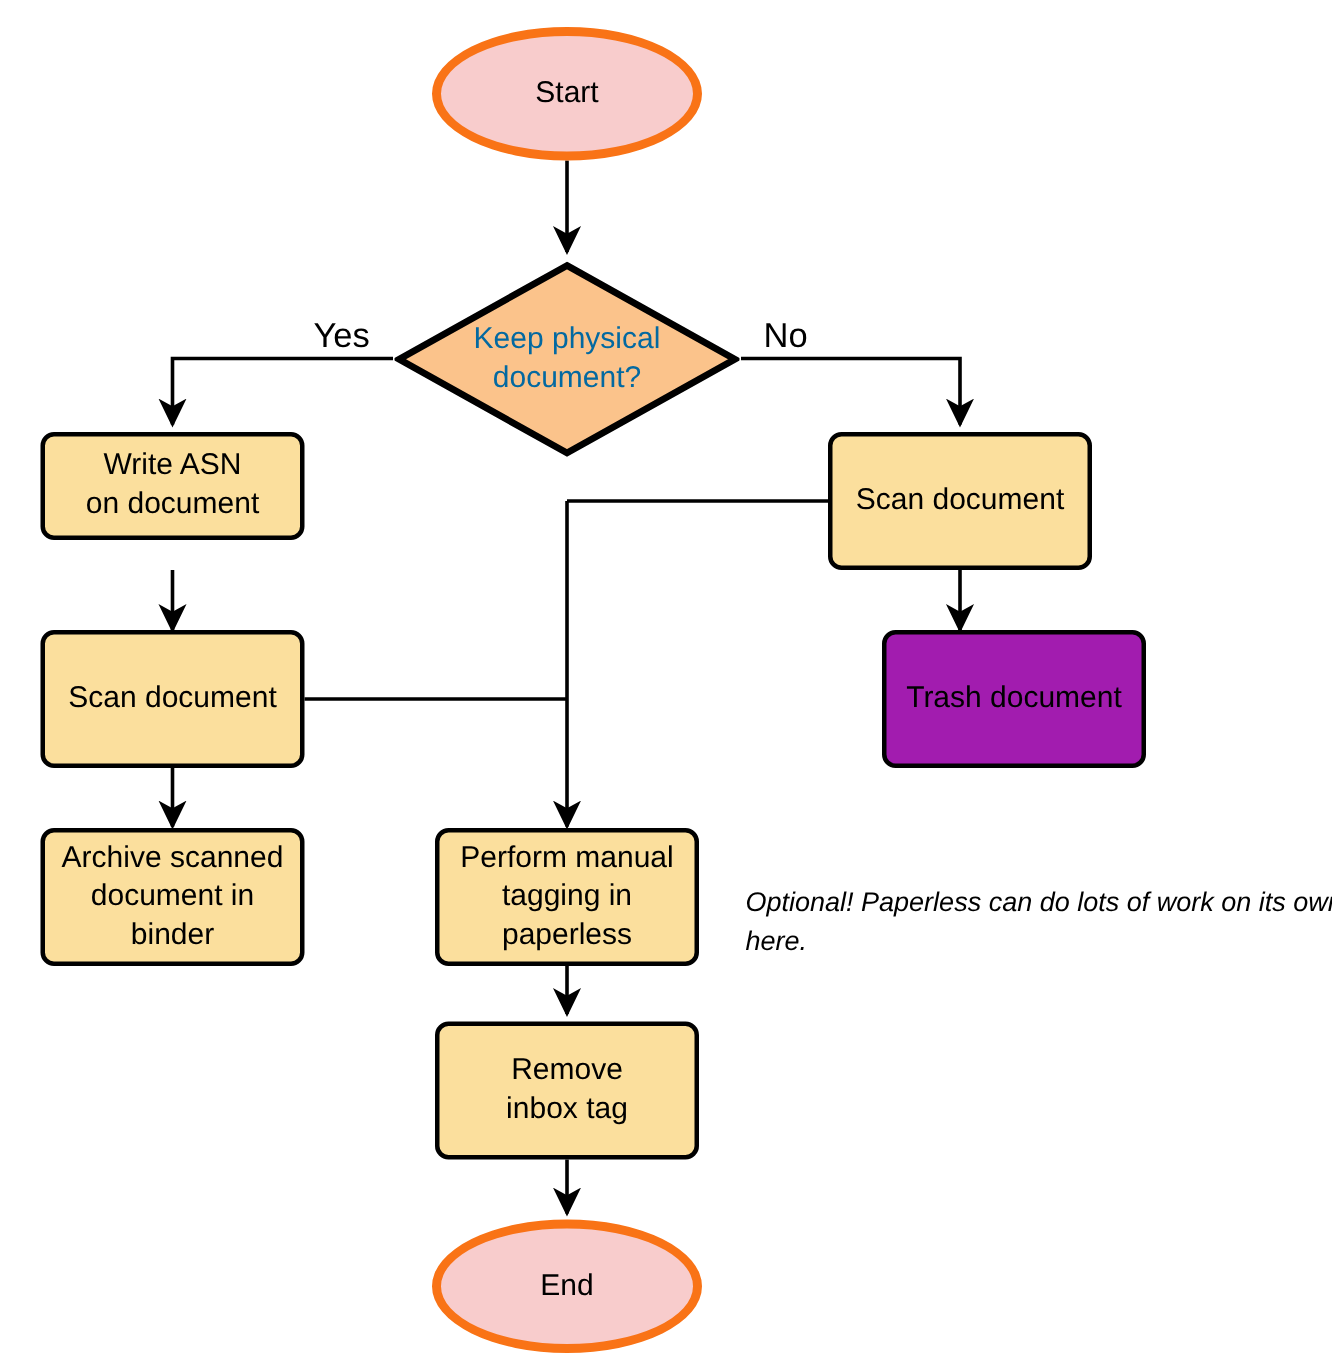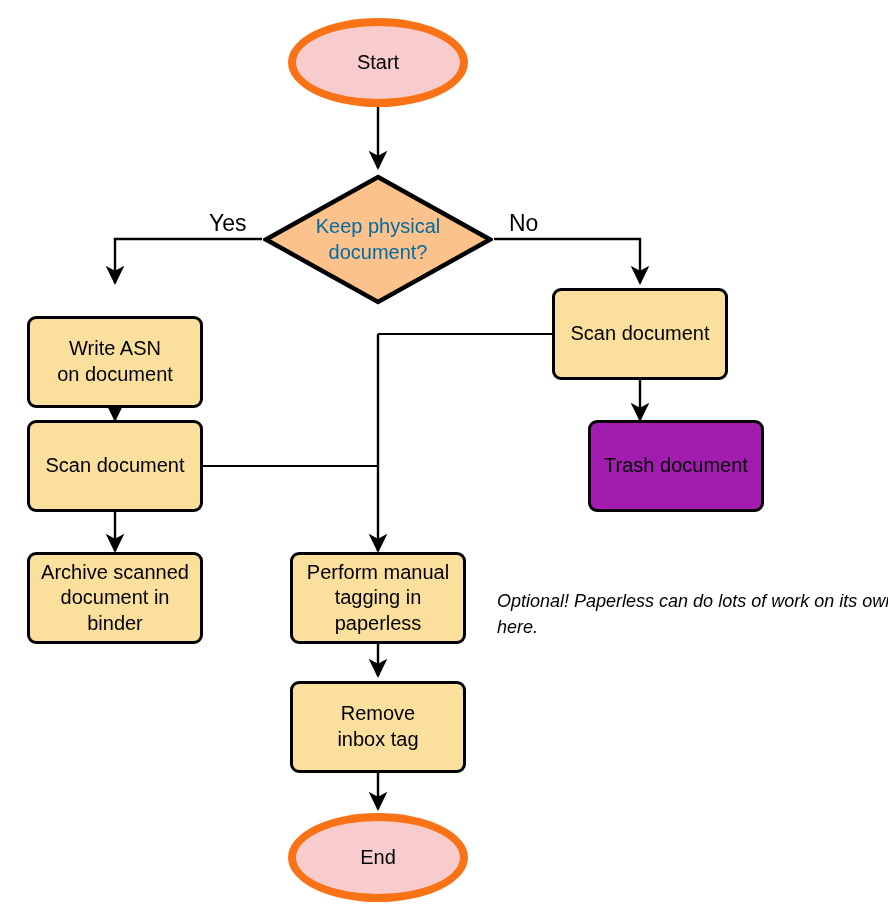--- a/index.html
+++ b/index.html
@@ -29,21 +29,21 @@
     align-items: center;
     justify-content: center;
     text-align: center;
     color: #000000;
     font-size: 20px;
     line-height: 1.28;
     white-space: pre-line;
     z-index: 2;
   }
   .terminator {
-    border: 8px solid #f97316;
+    border: 6px solid #f97316;
     border-radius: 50%;
   }
   .process {
     border: 3px solid #000000;
     border-radius: 9px;
   }
   .decision-wrap {
     position: absolute;
     z-index: 2;
   }
@@ -127,21 +127,21 @@
       <polygon points="115,3 227,65.5 115,128 3,65.5" fill="#FBC38B" stroke="#000000" stroke-width="4.5" stroke-linejoin="miter"></polygon>
     </svg>
     <div class="decision-label">Keep physical
 document?</div>
   </div>
 
   <div class="edge-label" style="left:209px; top:210px;">Yes</div>
 
   <div class="edge-label" style="left:509px; top:210px;">No</div>
 
-  <div class="node process" style="left:27px; top:288px; width:176px; height:92px; background:#FBDF9D;margin-top:28px;">
+  <div class="node process" style="left:27px; top:288px; width:176px; height:72px; background:#FBDF9D;">
     <span>Write ASN
 on document</span>
   </div>
 
   <div class="node process" style="left:27px; top:420px; width:176px; height:92px; background:#FBDF9D;">
     <span>Scan document</span>
   </div>
 
   <div class="node process" style="left:27px; top:552px; width:176px; height:92px; background:#FBDF9D;">
     <span>Archive scanned

